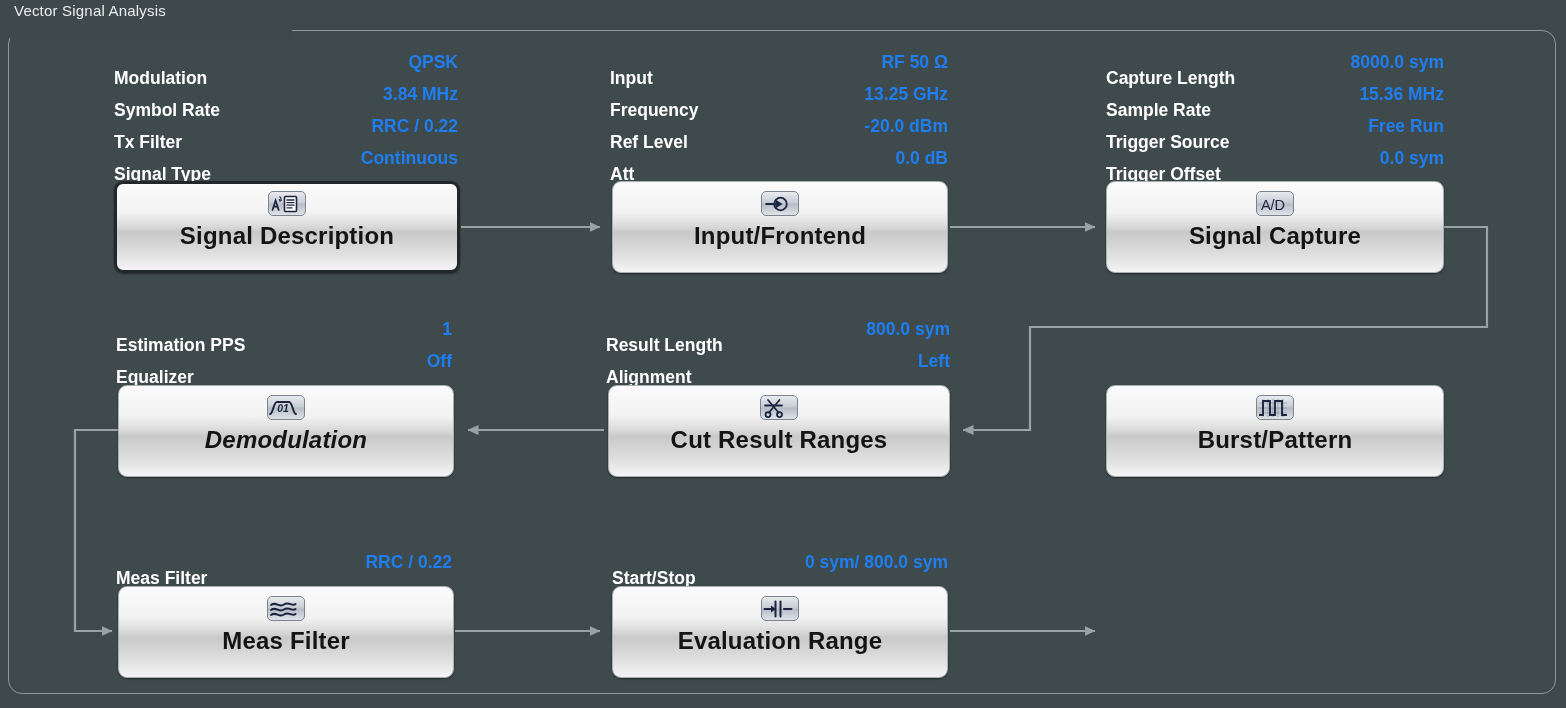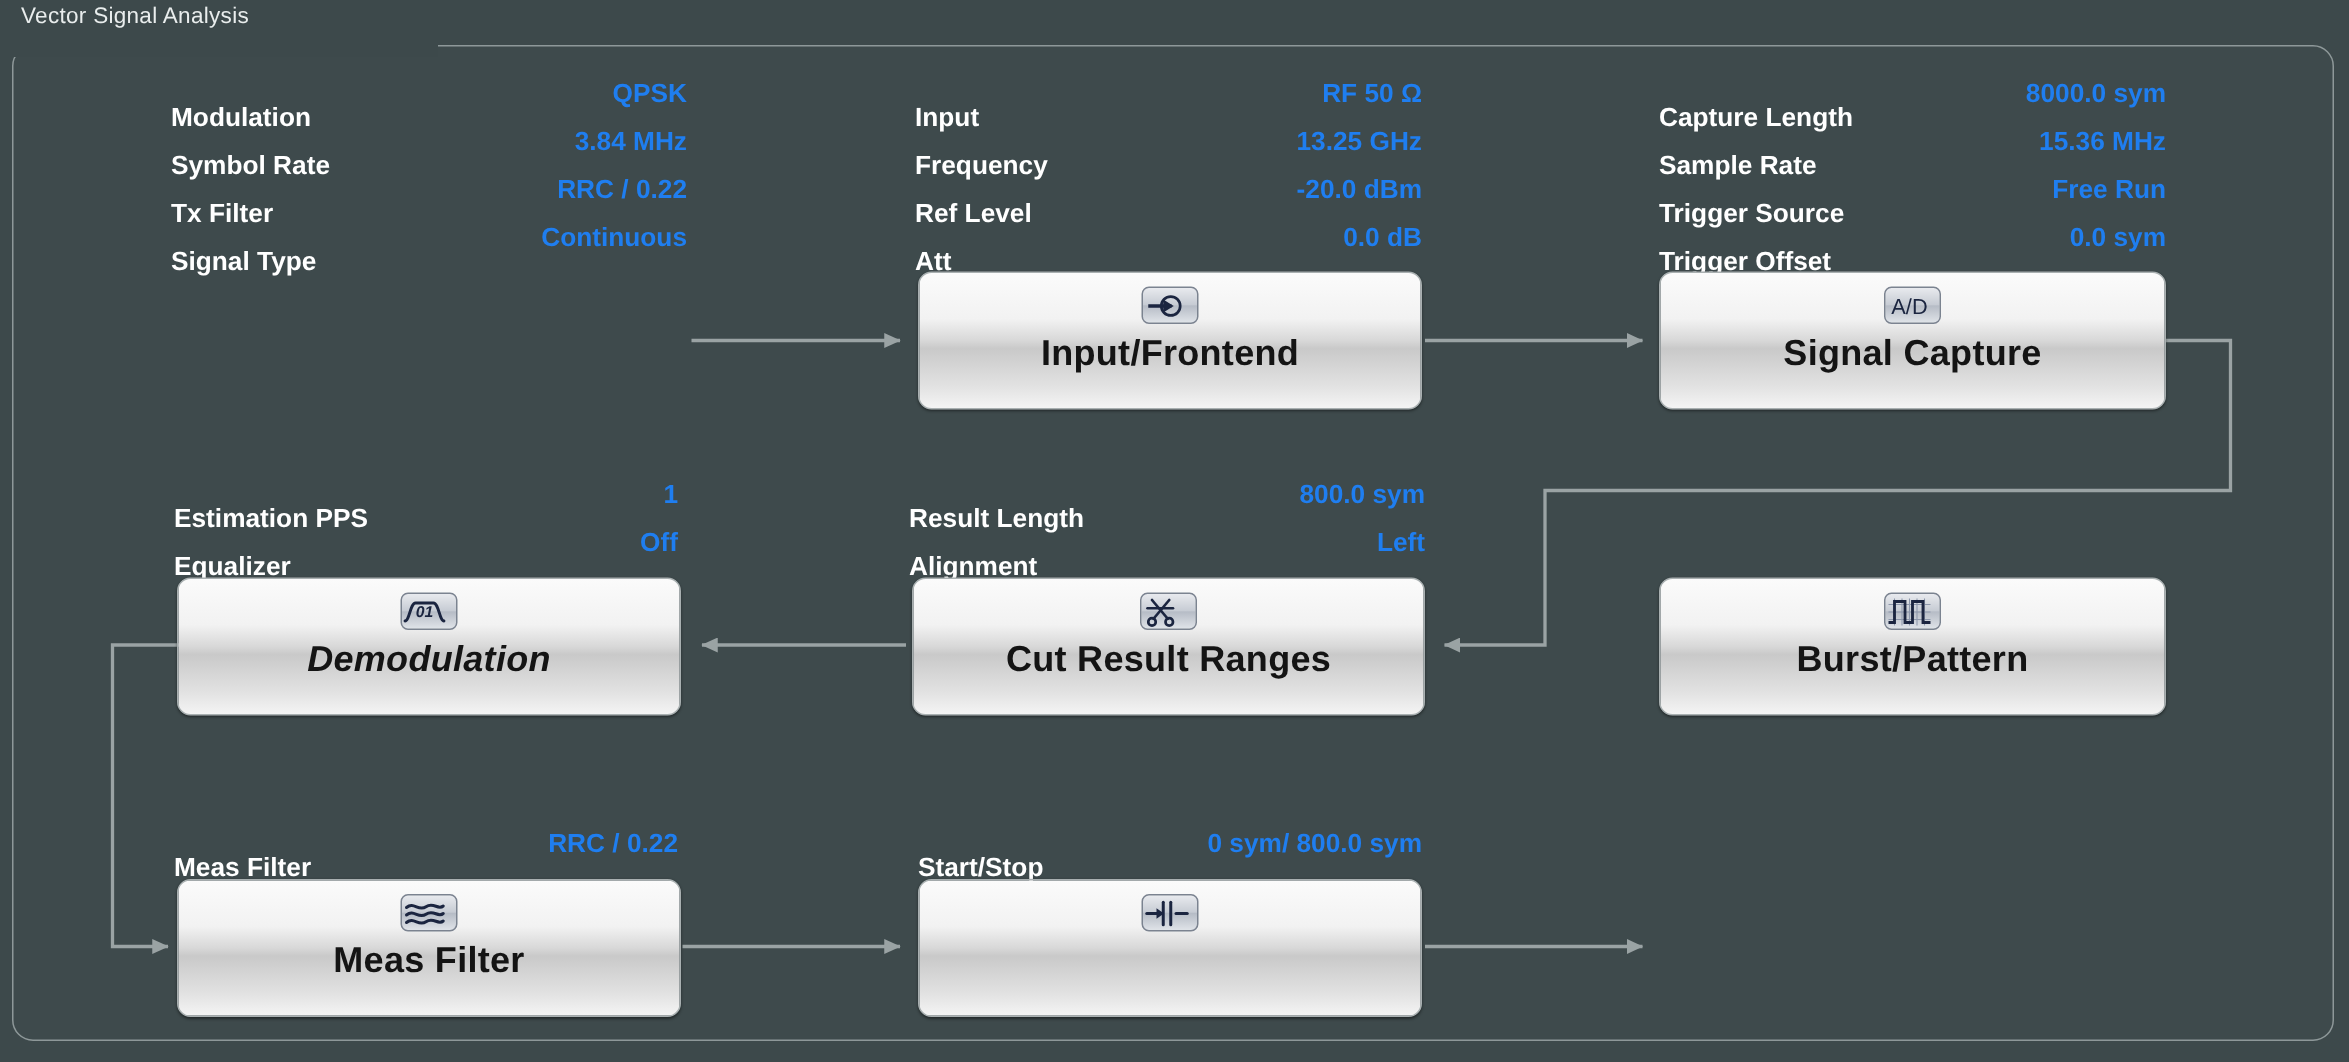--- a/index.html
+++ b/index.html
@@ -242,20 +242,37 @@
 
   <div class="param" style="left:116px;top:554px;width:336px;">
     <span class="pname">Meas Filter</span>
     <span class="pval">RRC / 0.22</span>
   </div>
   <div class="param" style="left:612px;top:554px;width:336px;">
     <span class="pname">Start/Stop</span>
     <span class="pval">0 sym/ 800.0 sym</span>
   </div>
 
+  <div class="fbtn selected" style="left:114px;top:181px;width:346px;">
+    <span class="chip">
+      <svg width="30" height="22" viewBox="0 0 30 22">
+        <path d="M3.5 17 L6.6 7.5 L9.7 17 M4.7 13.6 H8.6" stroke="#1b2540" stroke-width="1.7" fill="none" stroke-linecap="round"></path>
+        <path d="M10.2 6.2 a3.4 3.4 0 0 1 0.9 2.6" stroke="#1b2540" stroke-width="1.3" fill="none"></path>
+        <path d="M10.6 3.4 a6 6 0 0 1 1.7 4.6" stroke="#1b2540" stroke-width="1.1" fill="none"></path>
+        <rect x="15.5" y="3.5" width="12" height="15" rx="1" fill="#fdfdfd" stroke="#1b2540" stroke-width="1.6"></rect>
+        <g stroke="#1b2540" stroke-width="1.3" stroke-linecap="round">
+          <line x1="18" y1="7" x2="25" y2="7"></line>
+          <line x1="18" y1="9.6" x2="25" y2="9.6"></line>
+          <line x1="18" y1="12.2" x2="25" y2="12.2"></line>
+          <line x1="18" y1="14.8" x2="23" y2="14.8"></line>
+        </g>
+      </svg>
+    </span>
+    <span class="blabel">Signal Description</span>
+  </div>
 
   <div class="fbtn" style="left:612px;top:181px;width:336px;">
     <span class="chip">
       <svg width="30" height="22" viewBox="0 0 30 22">
         <circle cx="18.5" cy="11" r="6.3" fill="none" stroke="#1b2540" stroke-width="1.8"></circle>
         <line x1="3.5" y1="11" x2="19" y2="11" stroke="#1b2540" stroke-width="2.2"></line>
         <path d="M13.5 6.6 L20.5 11 L13.5 15.4 Z" fill="#1b2540"></path>
       </svg>
     </span>
     <span class="blabel">Input/Frontend</span>
@@ -333,16 +350,17 @@
         <g stroke="#1b2540" stroke-width="2" stroke-linecap="round">
           <line x1="13.5" y1="3.5" x2="13.5" y2="18.5"></line>
           <line x1="18.5" y1="3.5" x2="18.5" y2="18.5"></line>
           <line x1="2.5" y1="11" x2="10" y2="11"></line>
           <line x1="29.5" y1="11" x2="22" y2="11"></line>
         </g>
         <path d="M11.5 7.5 L11.5 14.5 L6.5 11 Z" fill="#1b2540" transform="translate(-1.5,0) scale(-1,1) translate(-22,0)"></path>
         <path d="M9.5 7.5 L9.5 14.5 L4.5 11 Z" fill="#1b2540" transform="translate(24,0) scale(-1,1) translate(-24,0)"></path>
       </svg>
     </span>
+    <span class="blabel">Evaluation Range</span>
   </div>
 
 
 </div>
 
 </body></html>

